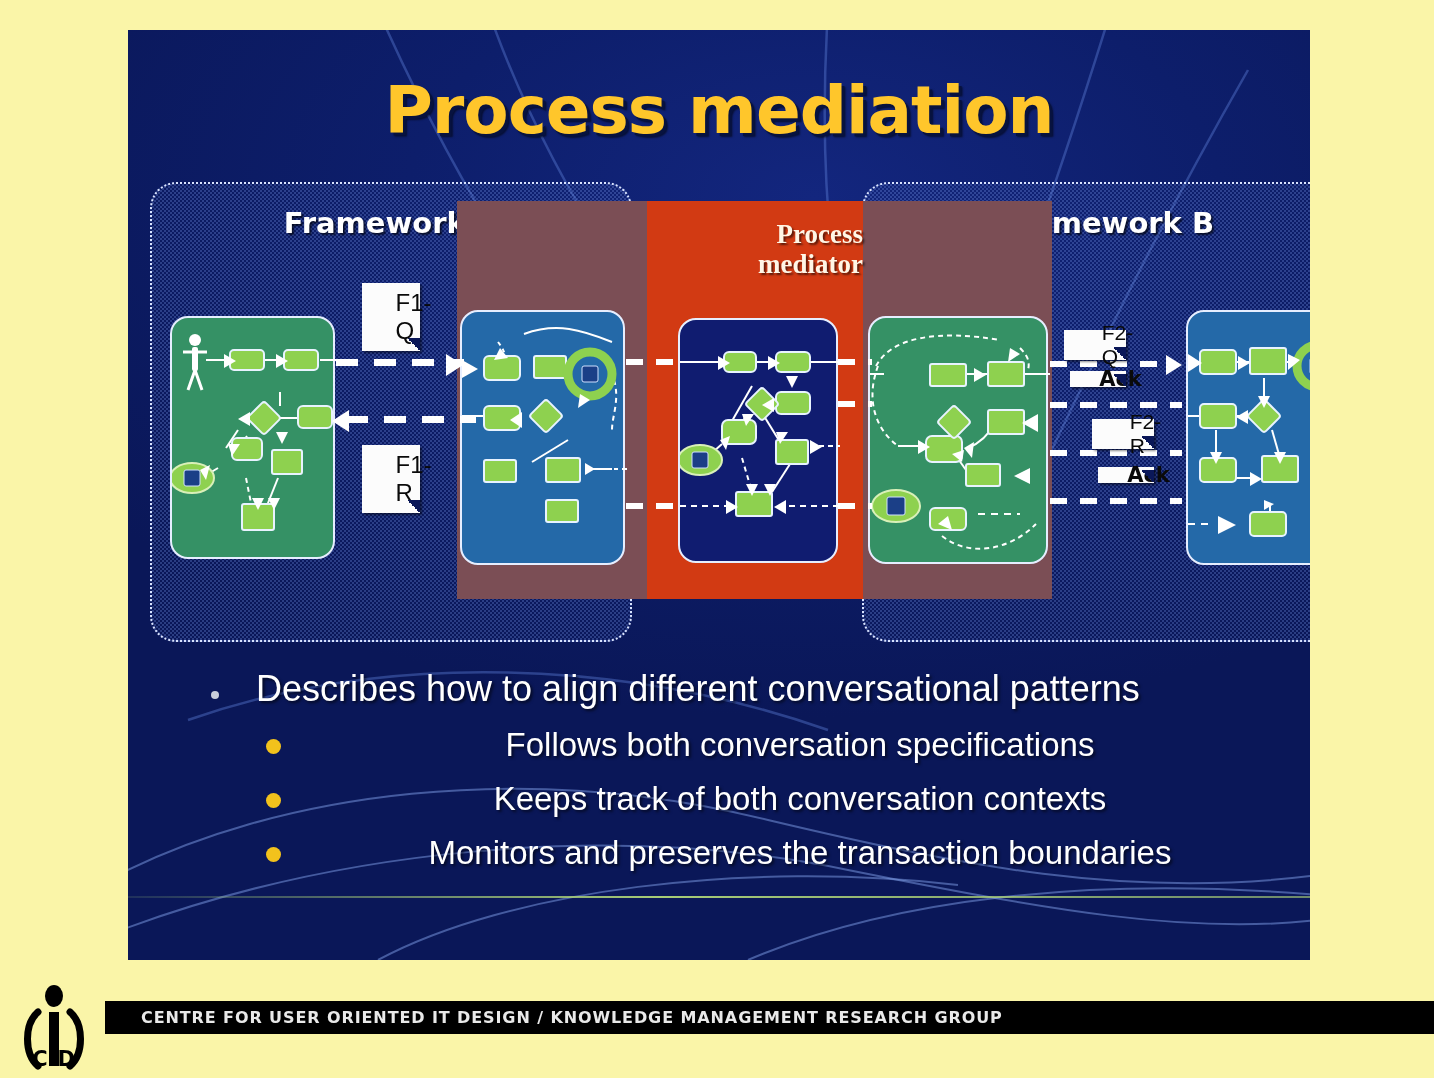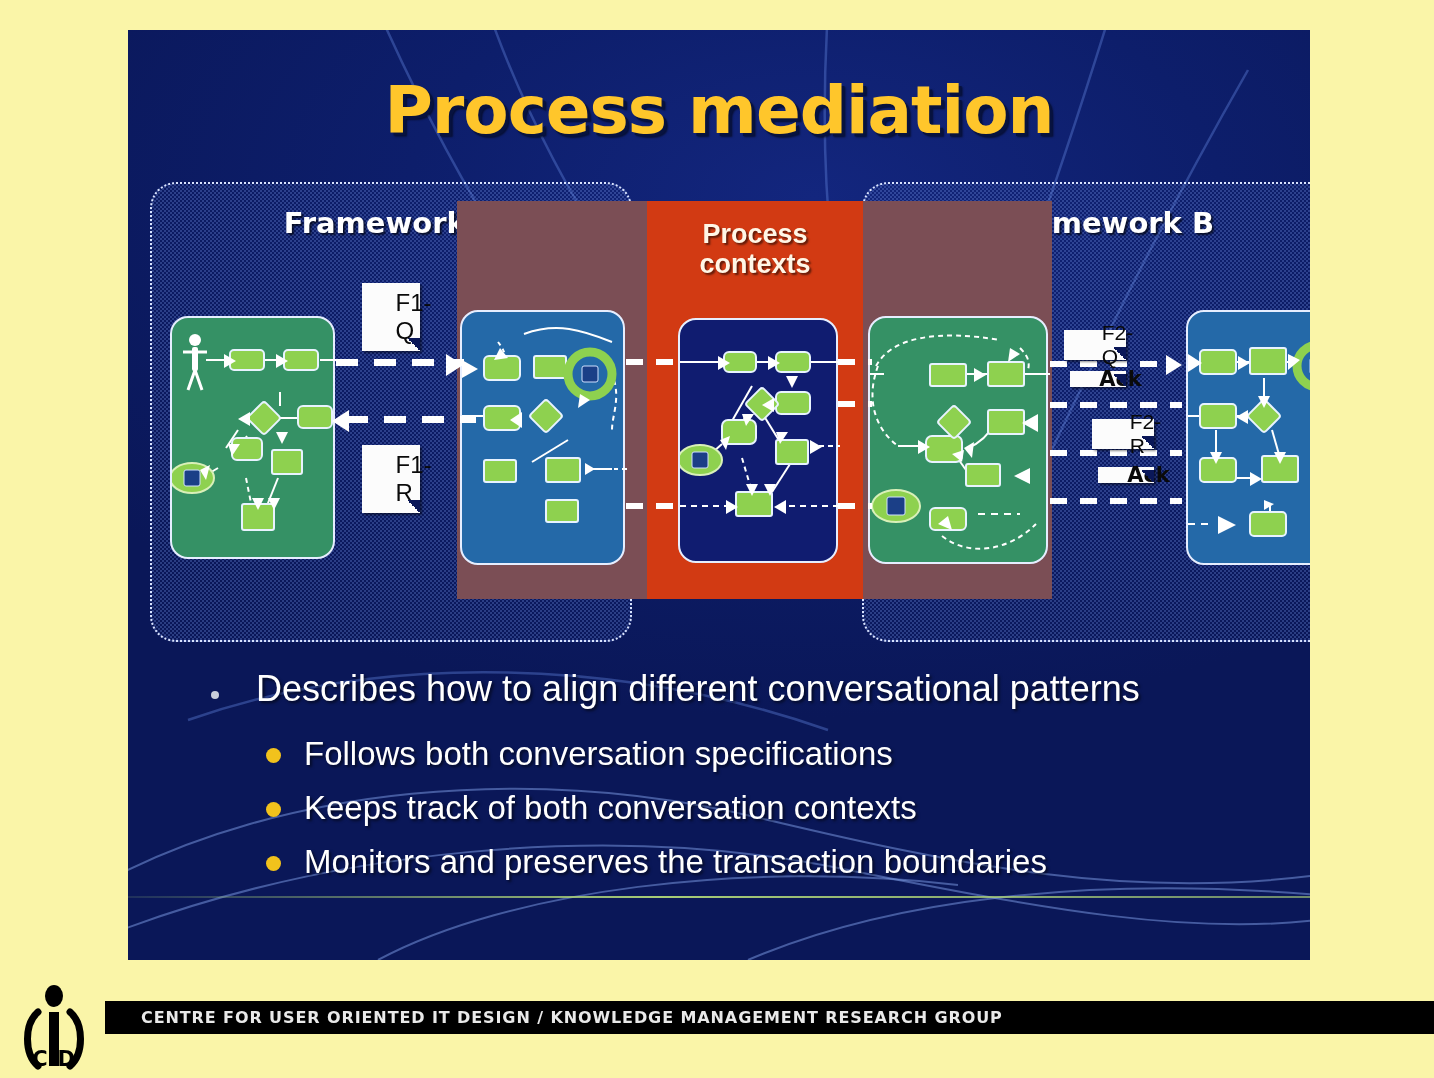--- a/index.html
+++ b/index.html
@@ -55,23 +55,23 @@
   }
 
   
   #overlap-left  { position:absolute; left:307px; top:28px; width:190px; height:398px;
                    background:#7B4E55; }
   #overlap-right { position:absolute; left:712px; top:28px; width:190px; height:398px;
                    background:#7B4E55; }
   #mediator-band { position:absolute; left:497px; top:28px; width:216px; height:398px;
                    background:#D23A13; }
   #mediator-label {
-    position:absolute; left:497px; top:46px; width:216px; text-align:center;
+    position:absolute; left:497px; top:46px; width:216px; text-align:right;
     font-size:27px; font-weight:bold; line-height:1.12; color:#FFF6E6;
-    font-family:Liberation Sans, sans-serif;
+    font-family:Liberation Serif, serif;
     text-shadow:2px 2px 2px rgba(0,0,0,.55);
   }
 
   
   .pbox { position:absolute; border-radius:18px; border:2px solid #E6EEFF; }
   .pbox.green { background:#359165; }
   .pbox.blue  { background:#2469A8; }
   .pbox.navy  { background:#101C70; }
 
   #boxA-green { left:20px;  top:143px; width:165px; height:243px; }
@@ -114,21 +114,21 @@
 
   
   #bullets { position:absolute; left:28px; top:640px; width:1140px; color:#FFFFFF; }
   .b1 { position:relative; padding-left:100px; font-size:36px; line-height:1.07;
         font-family:"Liberation Sans", sans-serif;
         text-shadow:2px 2px 3px rgba(0,0,0,.6); }
   .b1 .dot {
     position:absolute; left:55px; top:21px; width:8px; height:8px;
     border-radius:50%; background:#C9CEDC;
   }
-  .b2wrap { margin-top:28px; }
+  .b2wrap { margin-top:19px;text-align:center; }
   .b2 { position:relative; padding-left:148px; font-size:33px; line-height:1.0;
         margin-bottom:21px;
         text-shadow:2px 2px 3px rgba(0,0,0,.6); }
   .b2 .dot {
     position:absolute; left:110px; top:11px; width:15px; height:15px;
     border-radius:50%; background:#F2C21C;
   }
   #divider {
     position:absolute; left:0; bottom:62px; width:100%; height:2px;
     background:linear-gradient(to right, rgba(150,190,120,.15), rgba(176,214,120,.95) 45%, rgba(176,214,120,.6));
@@ -183,21 +183,21 @@
 
     <div id="fw-b" class="fw-panel">
       <div class="fw-label">Framework B</div>
     </div>
 
     <div id="overlap-left"></div>
     <div id="overlap-right"></div>
     <div id="mediator-band"></div>
     <div id="mediator-label">
       <span>Process</span><br>
-      <span>contexts</span>
+      <span>mediator</span>
     </div>
 
     <div id="boxA-green" class="pbox green">
       <svg viewBox="0 0 165 243" width="165" height="243">
         <g stroke="#FFFFFF" stroke-width="2" fill="none">
           <path d="M34,42 H58"></path>
             <path d="M92,42 H112"></path>
             <path d="M148,42 H168"></path>
           <path d="M108,88 V74"></path>
           <path d="M128,100 H104"></path>

